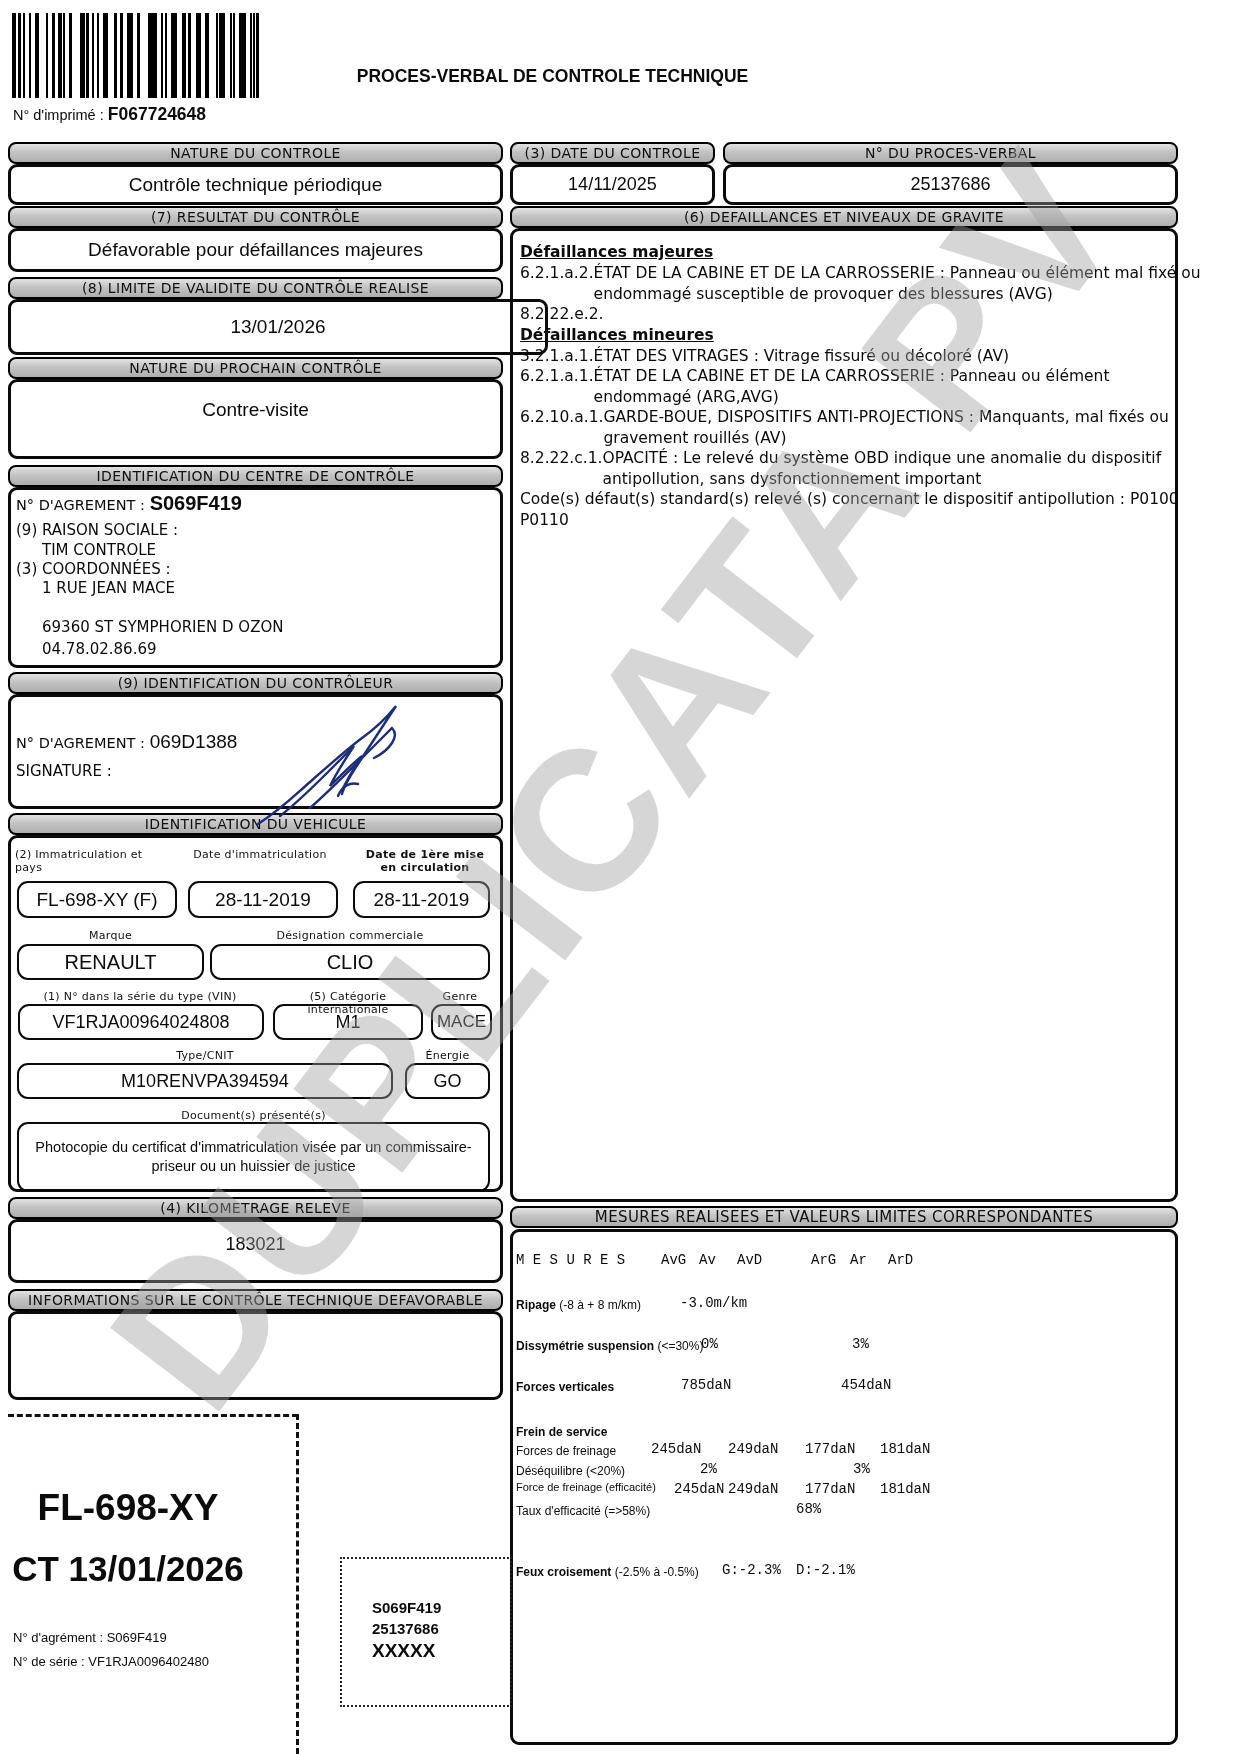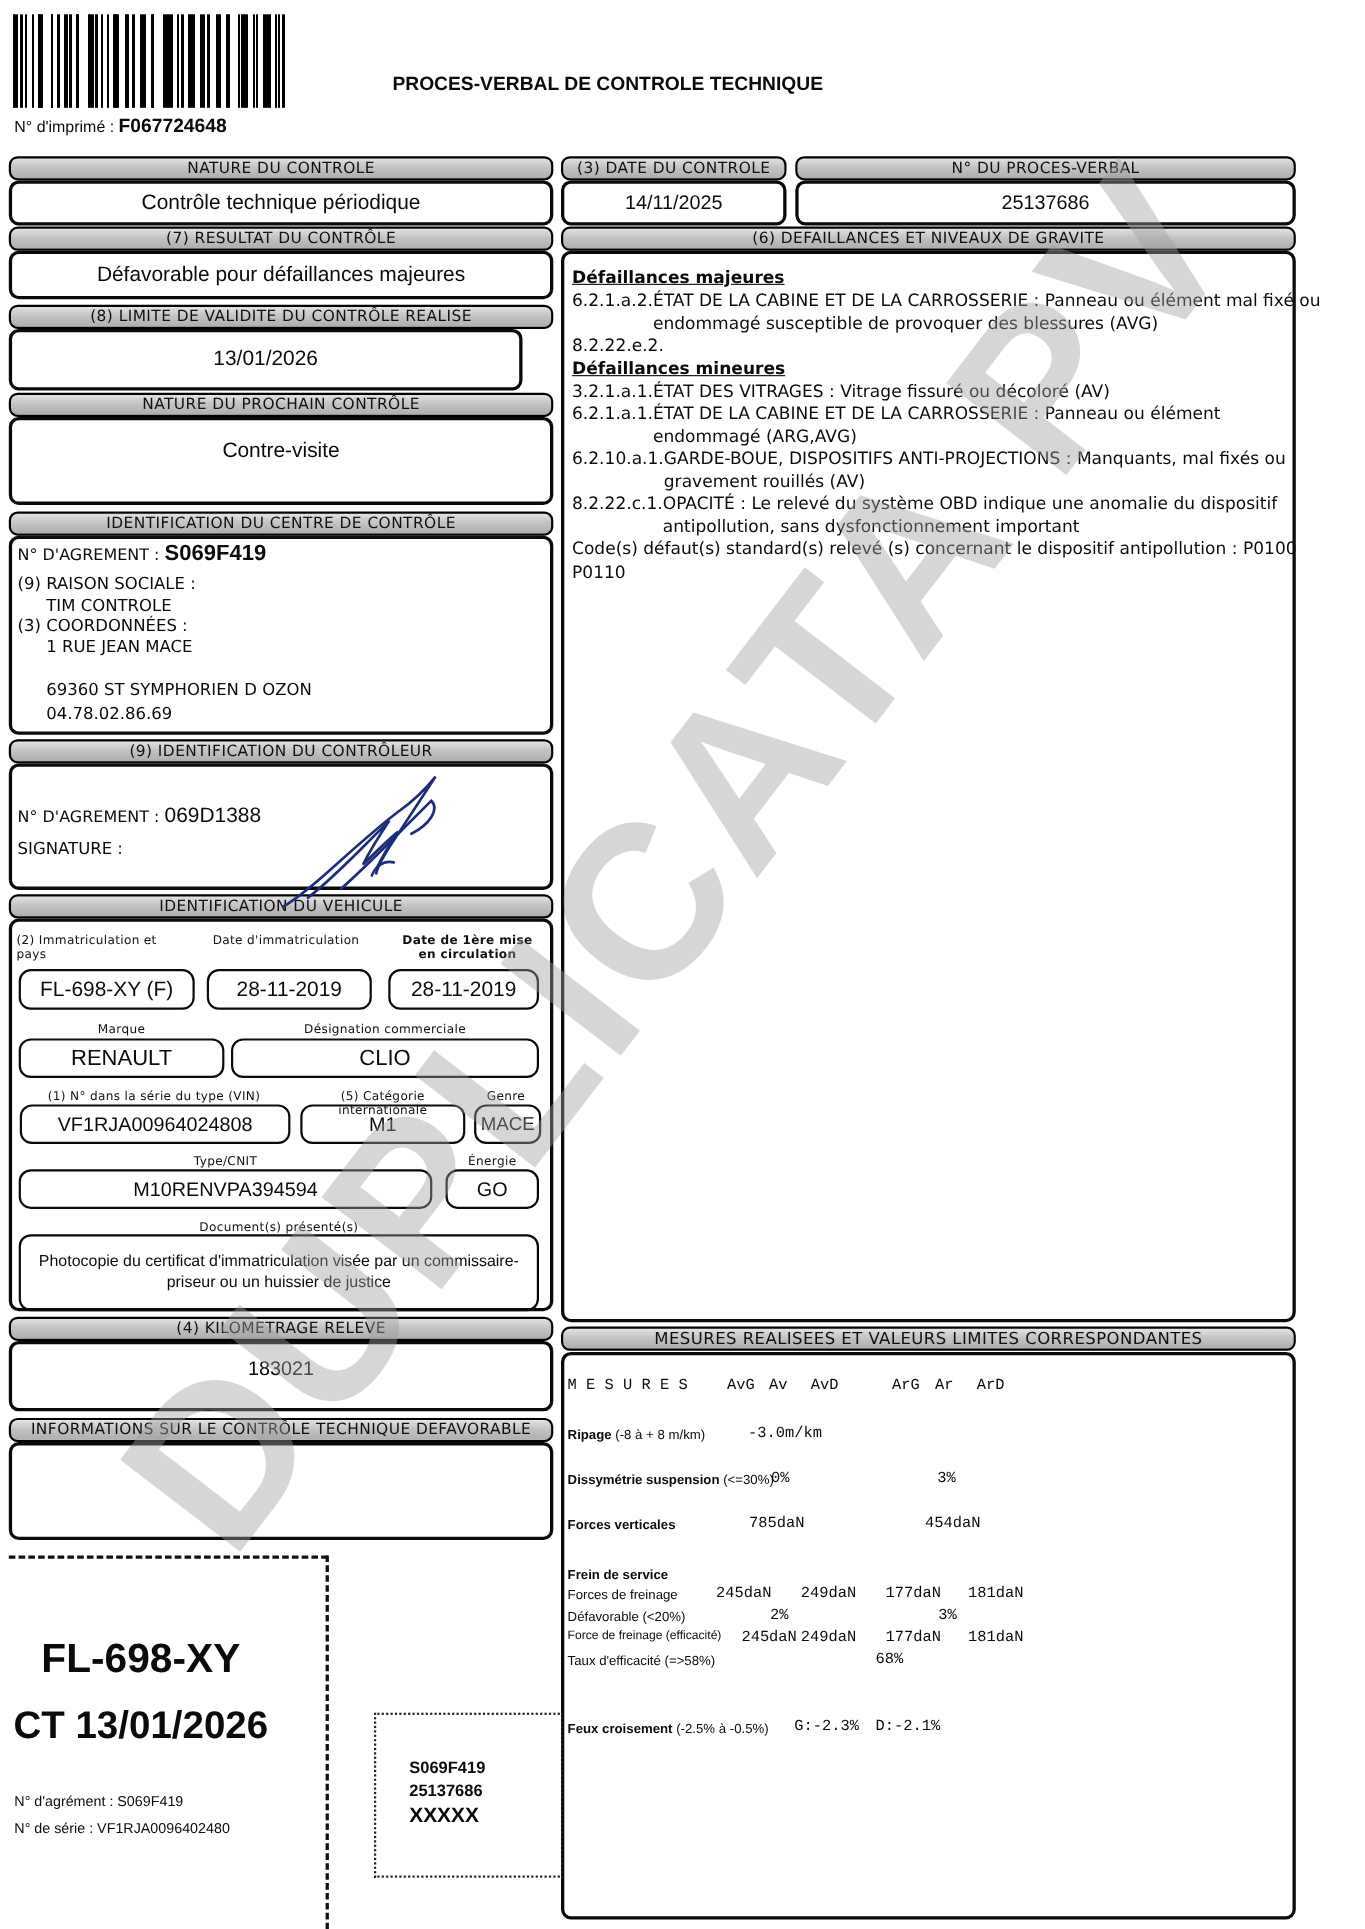--- a/index.html
+++ b/index.html
@@ -63,21 +63,21 @@
   <div class="bx cval" style="left:8px;top:164px;width:495px;height:41px;">
     <span>Contrôle technique périodique</span>
   </div>
 
   <div class="hdr" style="left:8px;top:206px;width:495px;">(7) RESULTAT DU CONTRÔLE</div>
   <div class="bx cval" style="left:8px;top:228px;width:495px;height:44px;">
     <span>Défavorable pour défaillances majeures</span>
   </div>
 
   <div class="hdr" style="left:8px;top:277px;width:495px;">(8) LIMITE DE VALIDITE DU CONTRÔLE REALISE</div>
-  <div class="bx cval" style="left:8px;top:299px;width:467px;height:56px;">
+  <div class="bx cval" style="left:8px;top:299px;width:540px;height:56px;">
     <span>13/01/2026</span>
   </div>
 
   <div class="hdr" style="left:8px;top:357px;width:495px;">NATURE DU PROCHAIN CONTRÔLE</div>
   <div class="bx cval" style="left:8px;top:379px;width:495px;height:80px;align-items:flex-start;padding-top:17px;box-sizing:border-box;">
     <span>Contre-visite</span>
   </div>
 
   <div class="hdr" style="left:8px;top:465px;width:495px;">IDENTIFICATION DU CENTRE DE CONTRÔLE</div>
   <div class="bx" style="left:8px;top:487px;width:495px;height:181px;"></div>
@@ -225,21 +225,21 @@
 
   <div class="mrow" style="top:1441px;">
     <span class="ml">Forces de freinage</span>
     <span class="mv" style="left:135px;">245daN</span>
     <span class="mv" style="left:212px;">249daN</span>
     <span class="mv" style="left:289px;">177daN</span>
     <span class="mv" style="left:364px;">181daN</span>
   </div>
 
   <div class="mrow" style="top:1461px;">
-    <span class="ml"><span>Défavorable</span>
+    <span class="ml"><span>Déséquilibre</span>
       <span>(&lt;20%)</span></span>
     <span class="mv" style="left:184px;">2%</span>
     <span class="mv" style="left:337px;">3%</span>
   </div>
 
   <div class="mrow" style="top:1481px;">
     <span class="ml" style="position:absolute;left:0;font-size:11px;">Force de freinage (efficacité)</span>
     <span class="mv" style="left:158px;">245daN</span>
     <span class="mv" style="left:212px;">249daN</span>
     <span class="mv" style="left:289px;">177daN</span>

